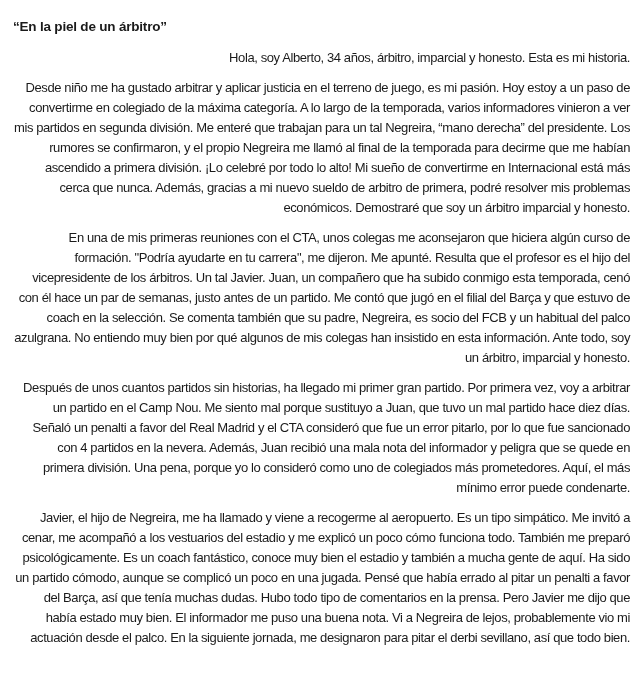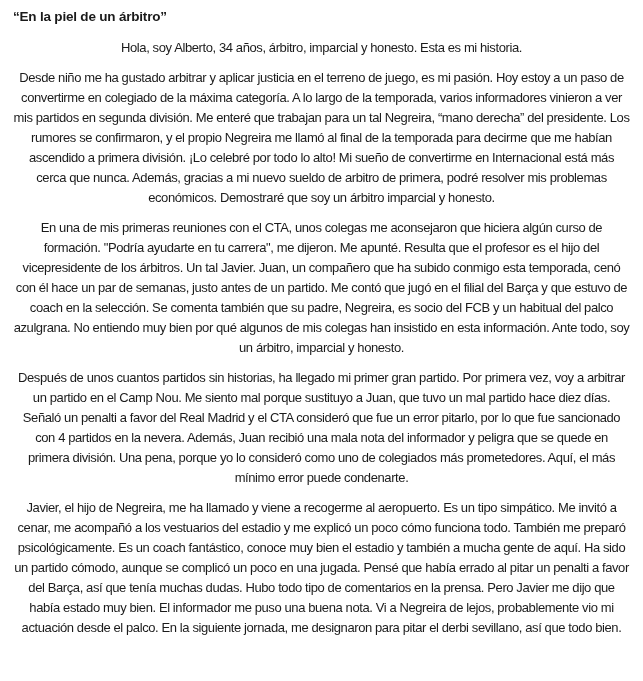--- a/index.html
+++ b/index.html
@@ -18,32 +18,32 @@
     width: 643px;
     height: 681px;
     padding: 7px 13px 0 13px;
     background: #ffffff;
   }
   .doc-title {
     font-size: 13.5px;
     font-weight: bold;
     color: #1a1a1a;
     line-height: 20px;
-    margin: 0 0 11px 0;
+    margin: 10px 0 11px 0;
     letter-spacing: -0.2px;
   }
   .doc-paragraph {
     font-size: 13px;
     font-weight: normal;
     color: #1b1b1b;
     line-height: 20px;
     margin: 0 0 10px 0;
     letter-spacing: -0.4px;
     max-width: 618px;
-    text-align: center;
+    text-align: right;
   }
 </style>
 </head>
 <body>
 
 <div class="page">
   <h1 class="doc-title">“En la piel de un árbitro”</h1>
 
   <p class="doc-paragraph">Hola, soy Alberto, 34 años, árbitro, imparcial y honesto. Esta es mi historia.</p>
 

